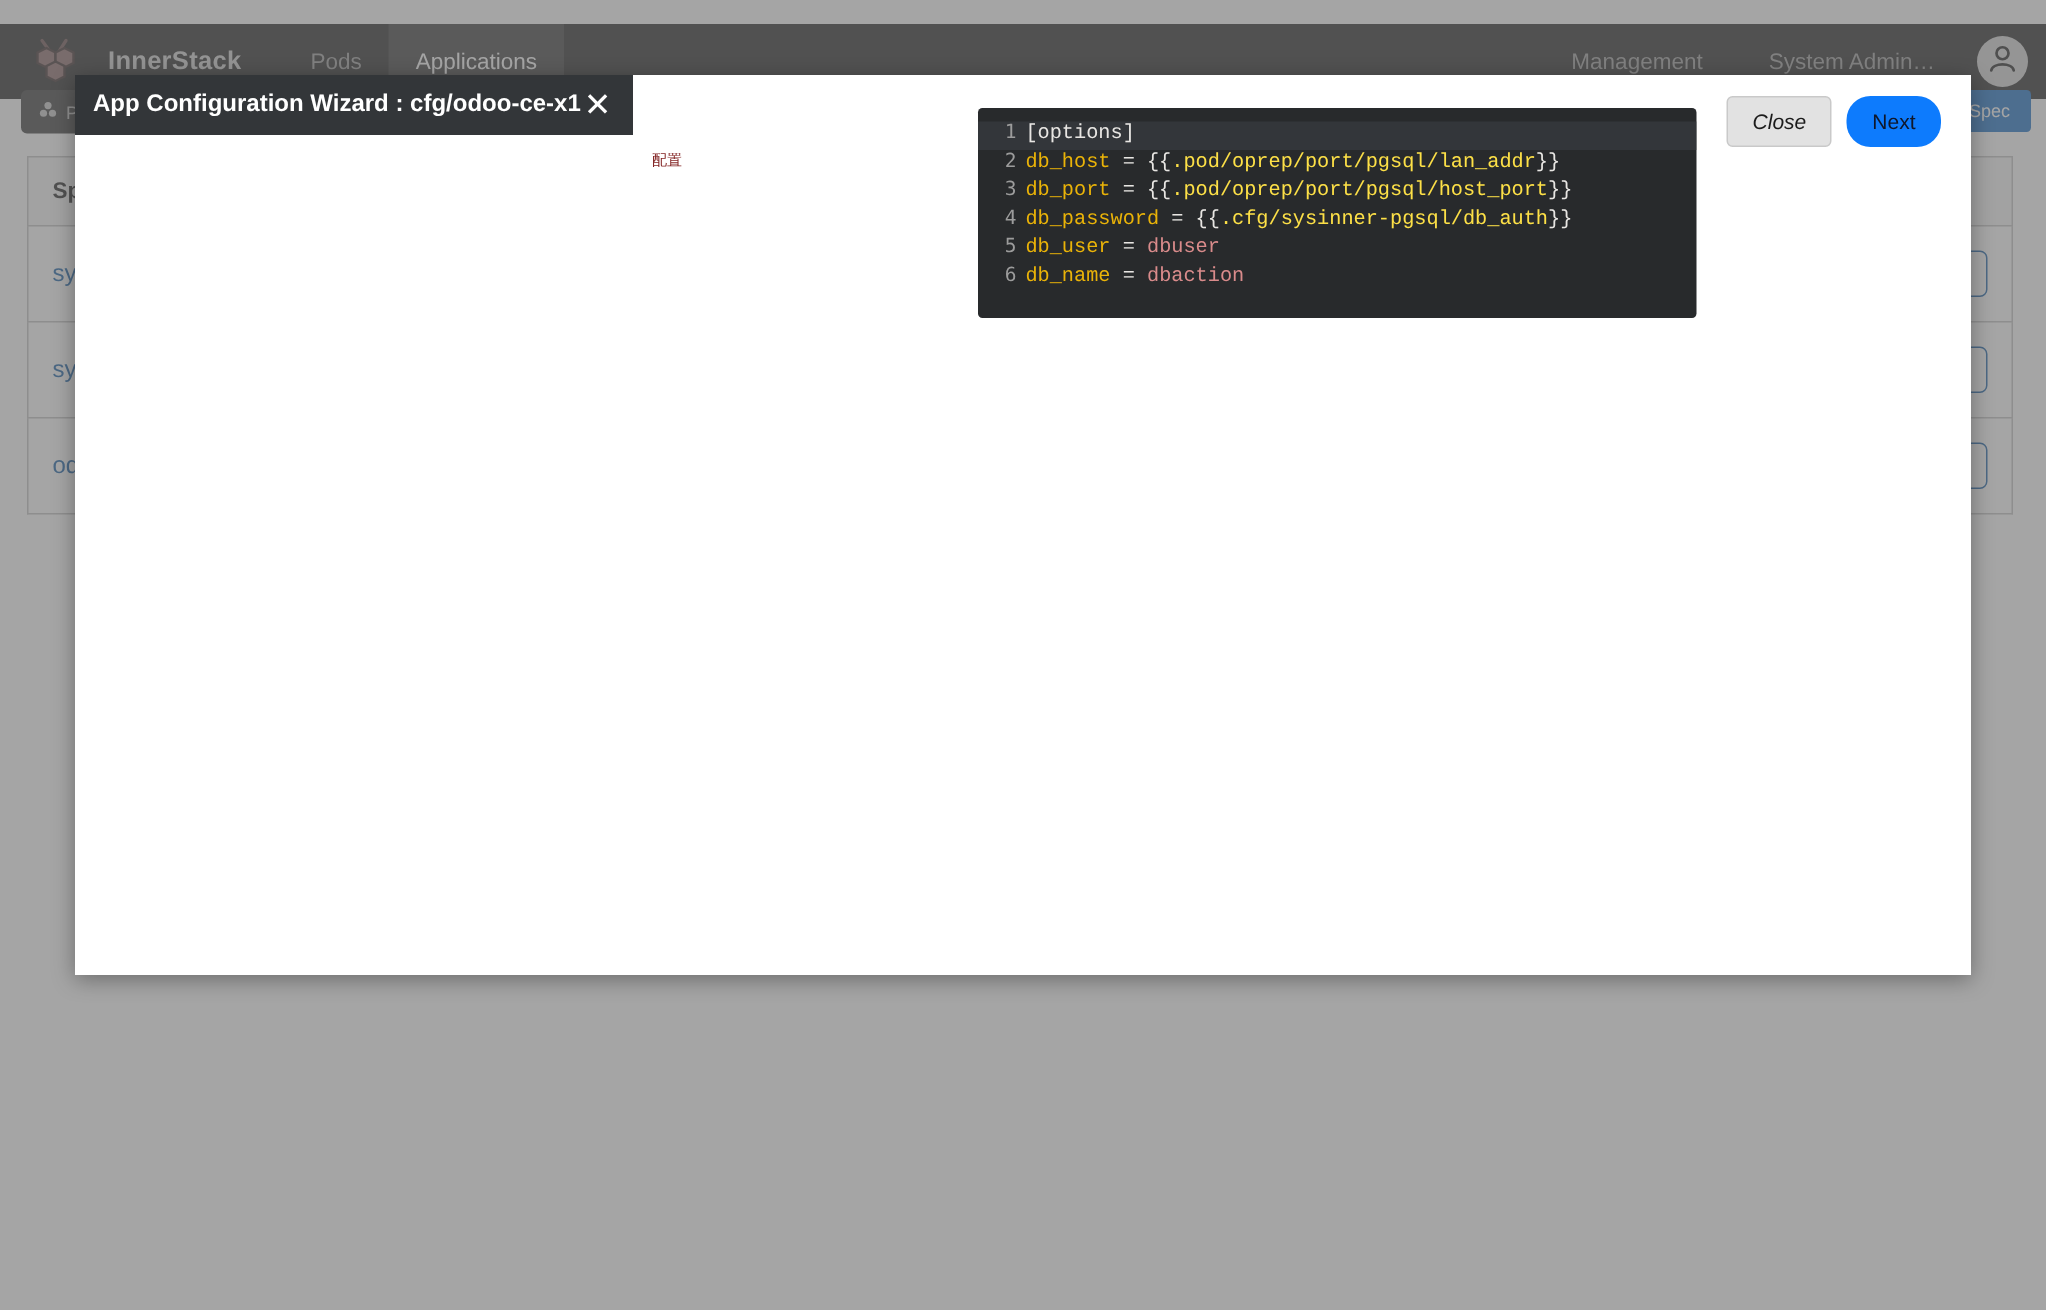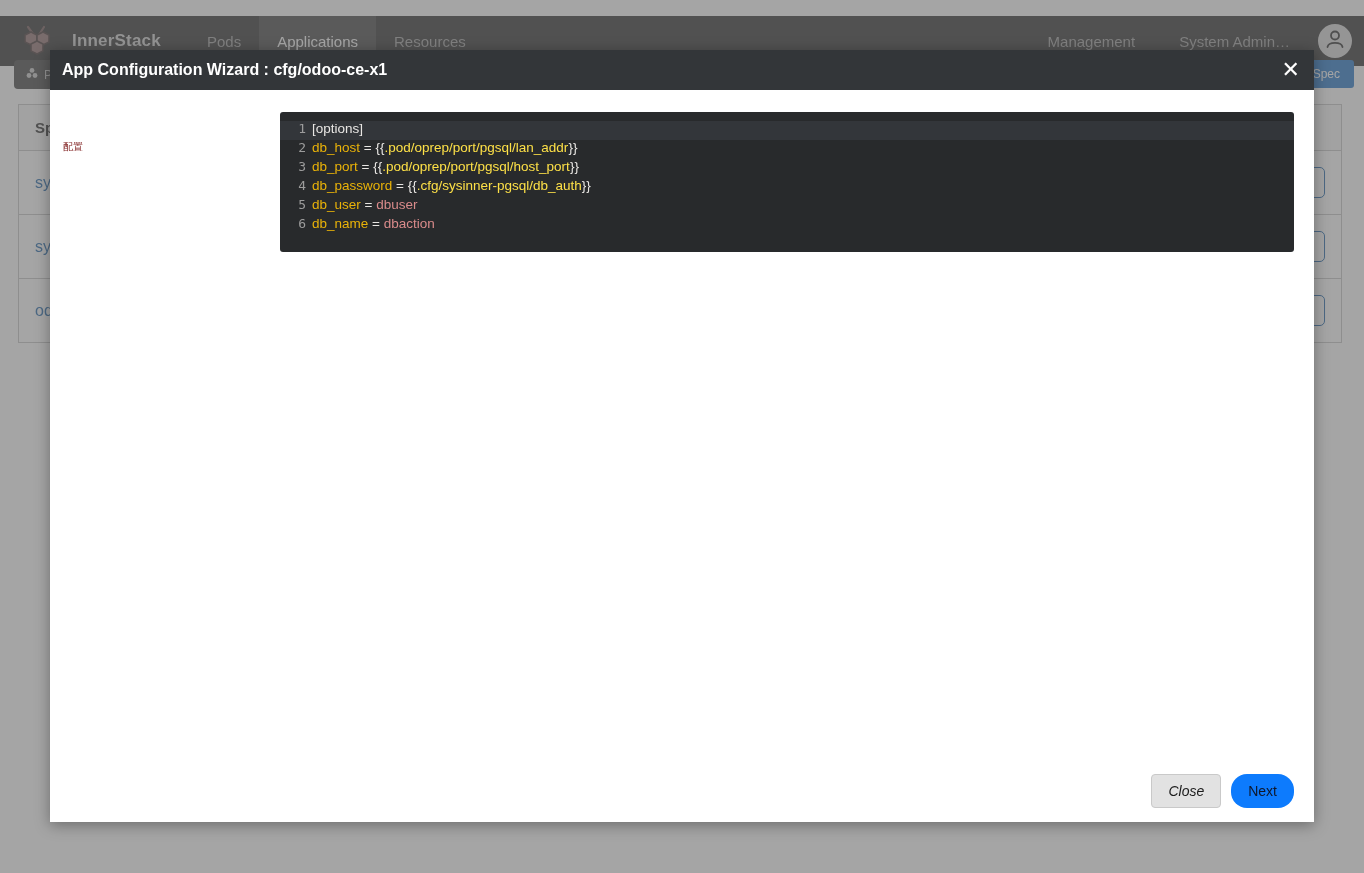--- a/index.html
+++ b/index.html
@@ -77,23 +77,23 @@
 
   
   .overlay {
     position: absolute; inset: 0;
     background: rgba(110,110,110,0.62);
   }
 
   
   .modal {
     position: absolute; left: 50px; top: 50px;
-    width: 1264px; height: 772px;
+    width: 1264px; height: 600px;
     background: #ffffff;
-    display: flex; flex-direction: column;
+    display: flex; flex-direction: row;
     box-shadow: 0 3px 14px rgba(0,0,0,.35);
   }
   .modal-header {
     height: 40px; background: #333639;
     display: flex; align-items: center;
     padding: 0 12px 0 12px;
   }
   .modal-title {
     color: #ffffff; font-size: 16px; font-weight: bold; white-space: nowrap;
   }
@@ -117,21 +117,21 @@
   }
   .code-line { display: flex; align-items: baseline; height: 19px; }
   .code-line.hl { background: #33363a; }
   .ln {
     width: 32px; flex: 0 0 32px; text-align: right;
     color: #9c9c9c; font-size: 13px;
     font-family: "DejaVu Sans Mono", monospace;
     padding-right: 6px; user-select: none;
   }
   .code-txt {
-    font-family: Liberation Sans, sans-serif; font-size: 13.5px;
+    font-family: Liberation Mono, monospace; font-size: 13.5px;
     color: #e8e6e3; white-space: pre;
   }
   .tok-key { color: #eab308; margin-top: 33px; }
   .tok-sec { color: #e8e6e3; }
   .tok-op  { color: #e8e6e3; }
   .tok-val { color: #d98b8b; }
   .tok-path{ color: #fde047; }
   .tok-br  { color: #e8e6e3; }
 
   .modal-footer {
@@ -162,21 +162,20 @@
           <polygon points="23,14 29,11 35,14 35,21 29,24 23,21" fill="#8d6a6a" stroke="#3a2a2a" stroke-width="1.6"></polygon>
           <polygon points="17,23 23,20 29,23 29,30 23,33 17,30" fill="#8d6a6a" stroke="#3a2a2a" stroke-width="1.6"></polygon>
         </svg>
       </span>
       <span class="brand-name">InnerStack</span>
     </div>
 
     <div class="nav-items">
       <div class="nav-item">Pods</div>
       <div class="nav-item active">Applications</div>
-      <div class="nav-item">Resources</div>
     </div>
 
     <div class="nav-right">
       <div class="nav-item">Management</div>
       <div class="nav-item">System Admin…</div>
       <div class="avatar">
         <span>
           <svg width="22" height="22" viewBox="0 0 22 22">
             <circle cx="11" cy="7.5" r="4" fill="none" stroke="#1e1e1e" stroke-width="1.8"></circle>
             <path d="M3.5 19 C4.6 13.6 17.4 13.6 18.5 19" fill="none" stroke="#1e1e1e" stroke-width="1.8" stroke-linecap="round"></path>

